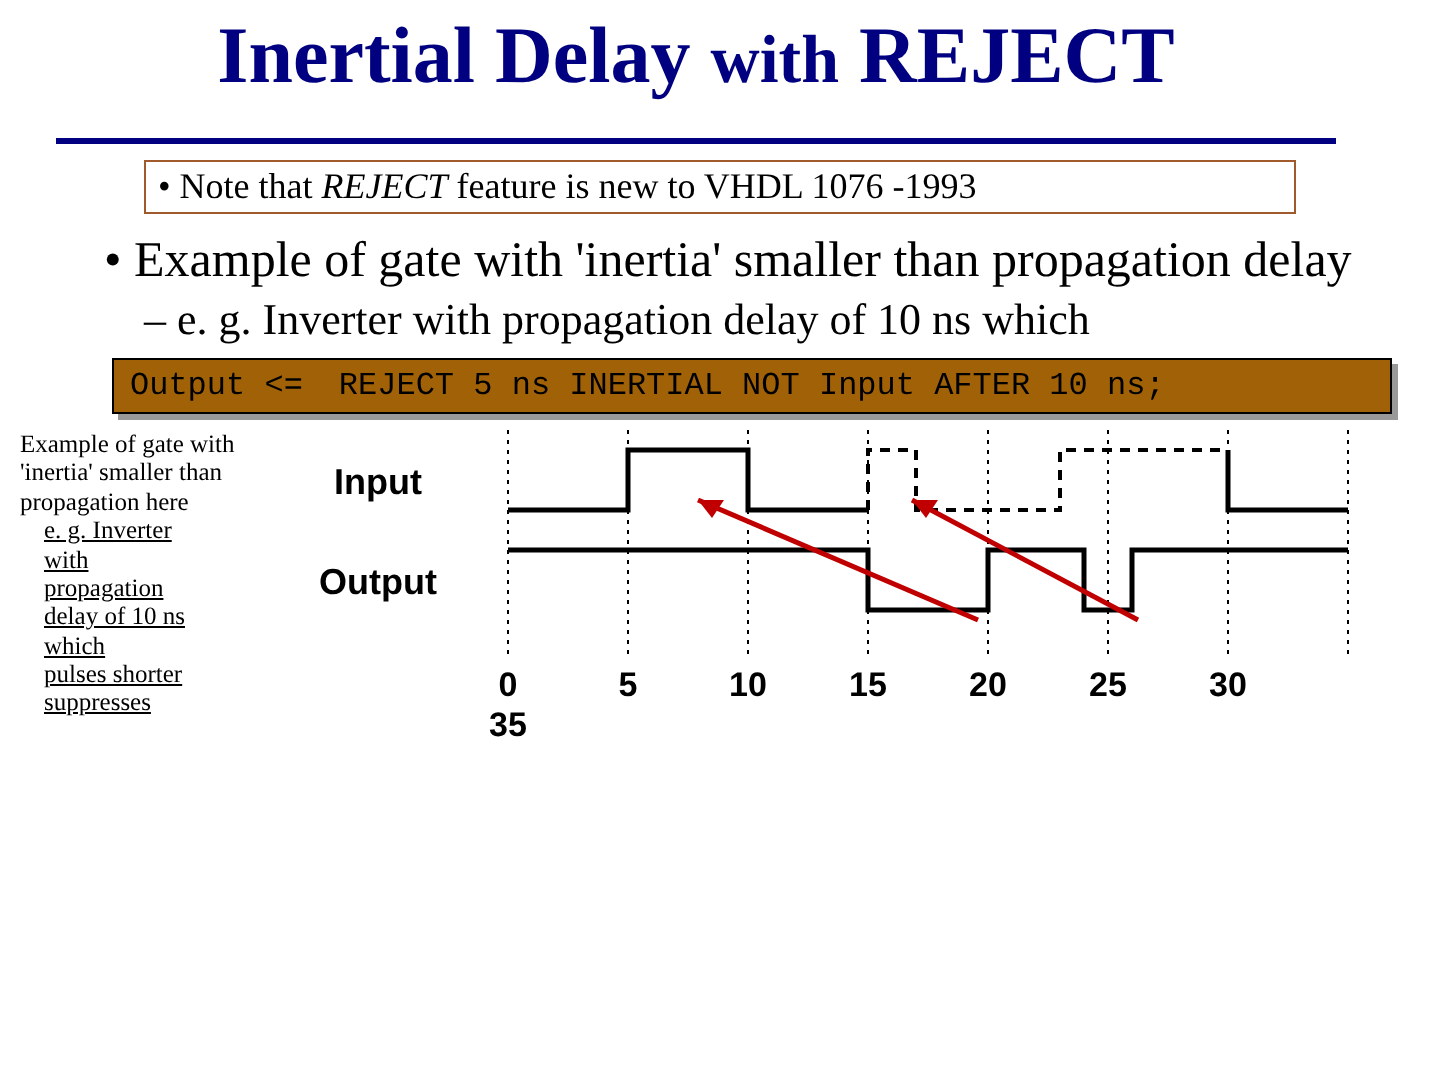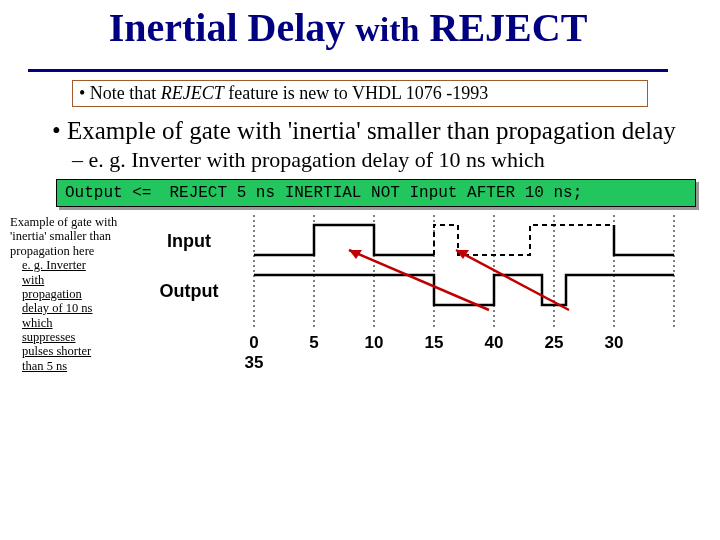--- a/index.html
+++ b/index.html
@@ -43,21 +43,21 @@
     text-indent: -16px;
     padding-left: 16px;
   }
   .code-box {
     font-family: "Courier New", monospace;
     font-size: 16px;
     border: 1.5px solid #000;
     box-shadow: 3px 3px 0 #999;
     padding: 4px 8px;
     margin: 6px 24px 8px 56px;
-    background: #22c55e;
+    background: #a16207;
     white-space: pre;
   }
   .code-box .gap { display:inline-block; width:18px; }
   .lower {
     display: flex;
     align-items: flex-start;
   }
   .sidenote {
     width: 138px;
     font-size: 12.5px;
@@ -121,23 +121,22 @@
 <div class="lower">
   <div class="sidenote">
     <span>Example of gate with</span><br>
     <span>'inertia' smaller than</span><br>
     <span>propagation here</span><br>
     <span class="ind">e. g. Inverter</span>
     <span class="ind">with</span>
     <span class="ind">propagation</span>
     <span class="ind">delay of 10 ns</span>
     <span class="ind">which</span>
+    <span class="ind">pulses shorter</span>
     <span class="ind">suppresses</span>
-    <span class="ind">pulses shorter</span>
-    <span class="ind">than 5 ns</span>
   </div>
 
   <div class="chart-wrap">
     <div class="row-label" style="left:0; top:16px;">Input</div>
     <div class="row-label" style="left:0; top:66px;">Output</div>
 
     <svg width="470" height="150">
 
       <g class="grid">
         <line x1="20" y1="0" x2="20" y2="115"></line>
@@ -163,19 +162,19 @@
       <g>
         <line class="arrow" x1="335" y1="95" x2="222" y2="35"></line>
         <polygon class="arrowhead" points="222,35 235,35 229,44"></polygon>
       </g>
     </svg>
 
     <div class="axis-num" style="left:80px; top:118px;">0</div>
     <div class="axis-num" style="left:140px; top:118px;">5</div>
     <div class="axis-num" style="left:200px; top:118px;">10</div>
     <div class="axis-num" style="left:260px; top:118px;">15</div>
-    <div class="axis-num" style="left:320px; top:118px;">40</div>
+    <div class="axis-num" style="left:320px; top:118px;">20</div>
     <div class="axis-num" style="left:380px; top:118px;">25</div>
     <div class="axis-num" style="left:440px; top:118px;">30</div>
     <div class="axis-num" style="left:80px; top:138px;">35</div>
 
   </div>
 </div>
 
 </body></html>

